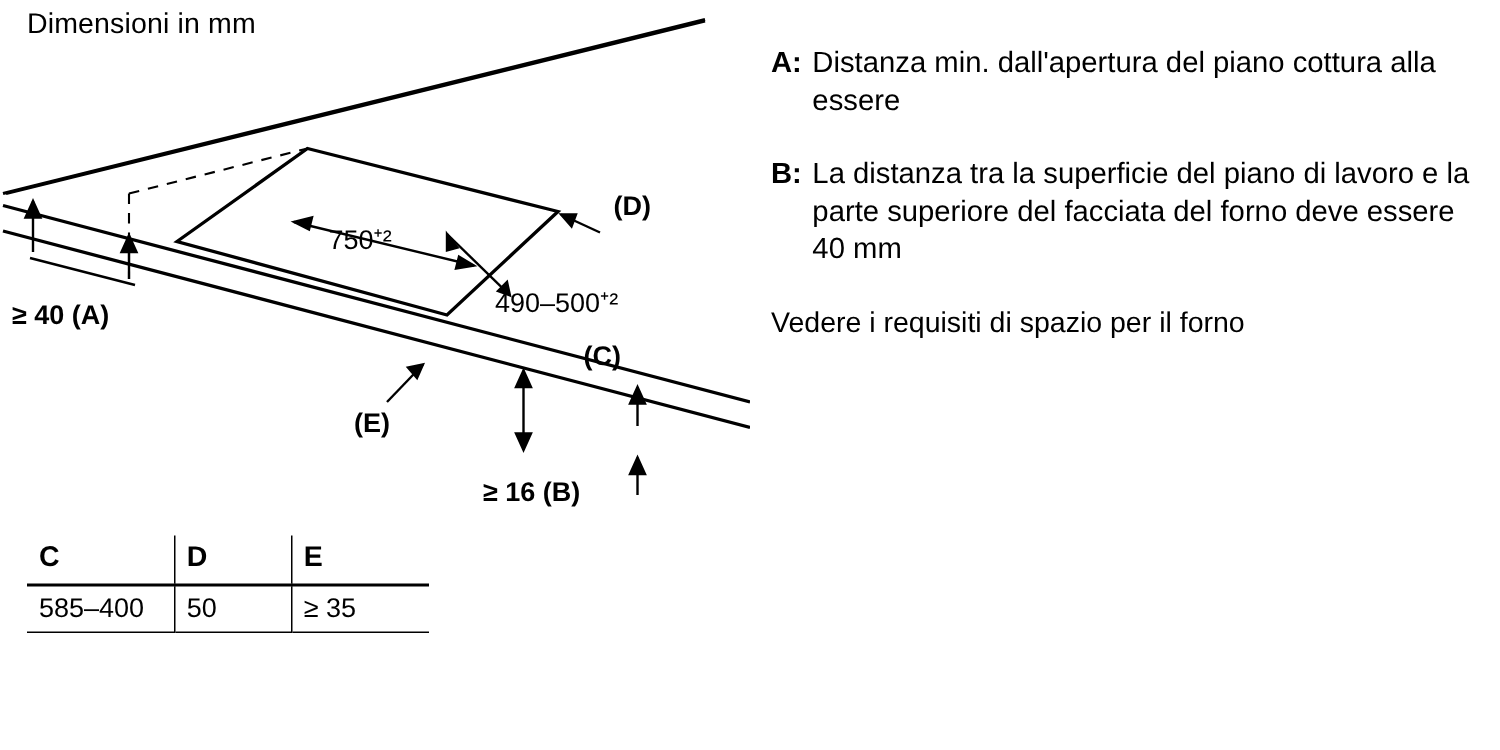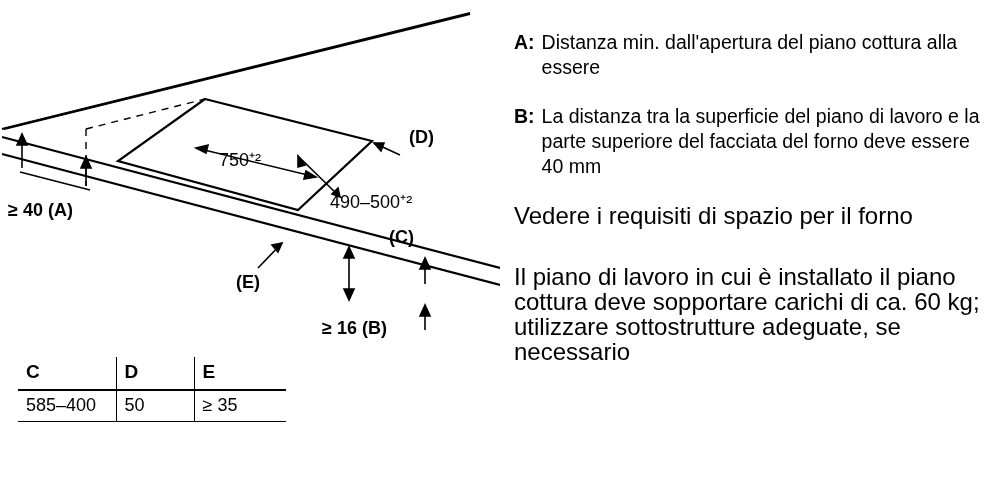--- a/index.html
+++ b/index.html
@@ -83,31 +83,32 @@
     margin-bottom: 24px;
   }
   .note-key {
     font-weight: bold;
     flex: 0 0 auto;
     margin-right: 7px;
     white-space: nowrap;
   }
   .note-body { flex: 1 1 auto; }
   .note-plain {
-    font-size: 24px;
+    font-size: 19px;
     line-height: 25px;
     margin-bottom: 24px;
   }
   .note-gap { margin-top: 36px; }
 </style>
 </head>
 <body>
 
 <div id="page">
 
+  <div class="title">Dimensioni in mm</div>
 
   <svg class="diagram-svg" viewBox="0 0 500 370">
     <g fill="none" stroke="#000" stroke-width="2.2" stroke-linecap="butt">
 
       <line x1="4" y1="129" x2="470" y2="14"></line>
 
       <line x1="4" y1="142" x2="497" y2="262" stroke="none"></line>
     </g>
 
     <g fill="none" stroke="#000" stroke-width="2.2">
@@ -197,16 +198,15 @@
   <div class="notes">
     <div class="note">
       <span class="note-key">A:</span>
       <span class="note-body">Distanza min. dall'apertura del piano cottura alla essere</span>
     </div>
     <div class="note">
       <span class="note-key">B:</span>
       <span class="note-body">La distanza tra la superficie del piano di lavoro e la parte superiore del facciata del forno deve essere 40 mm</span>
     </div>
     <div class="note-plain">Vedere i requisiti di spazio per il forno</div>
-    <div class="note-plain note-gap">Il piano di lavoro in cui è installato il piano cottura deve sopportare carichi di ca. 60 kg; utilizzare sottostrutture adeguate, se necessario</div>
   </div>
 
 </div>
 
 </body></html>

